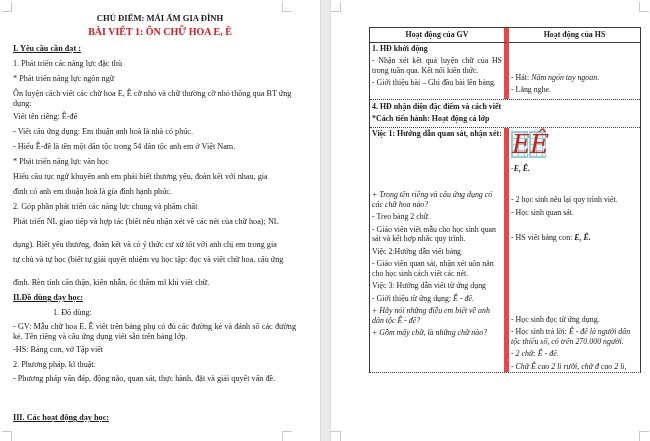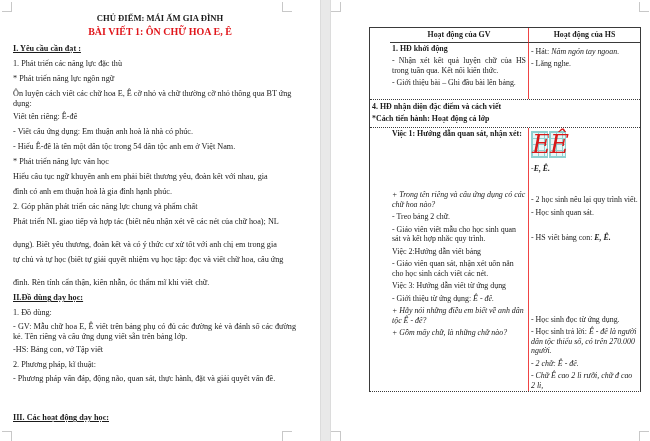--- a/index.html
+++ b/index.html
@@ -21,21 +21,21 @@
   .lp { position: absolute; left: 13px; width: 275px; font-size: 8.2px; line-height: 10px; }
   .title1 { position: absolute; left: 0; width: 320px; top: 13px; text-align: center; font-weight: bold; font-size: 8.6px; color: #1a1a1a; }
   .title2 { position: absolute; left: 0; width: 320px; top: 26px; text-align: center; font-weight: bold; font-size: 10px; color: #e0161b; }
   .heading { font-weight: bold; text-decoration: underline; }
 
   
   .tbl { position: absolute; left: 38px; top: 27px; width: 272px; border: 1px solid #3a3a3a; border-bottom: 1px dotted #3a3a3a; font-size: 7.9px; line-height: 9.5px; }
   .row { display: flex; width: 100%; }
   .row.full { display: block; }
   .cell { padding: 1px 2px; }
-  .cell.gv { width: 139px; border-right: 1px solid #ef4444; margin-left: 20px; }
+  .cell.gv { width: 139px; border-right: 5px solid #ef4444; }
   .cell.hs { flex: 1; }
   .hdr .cell { font-weight: bold; text-align: center; padding: 2px 2px; border-bottom: 1px solid #3a3a3a; }
   .dot-top { border-top: 1px dotted #3a3a3a; }
   .b { font-weight: bold; }
   .i { font-style: italic; }
   .bi { font-weight: bold; font-style: italic; }
   .p { margin-bottom: 3px; }
   .j { text-align: justify; }
 
   .letters { display: flex; gap: 1px; margin-top: 2px; }
@@ -66,21 +66,21 @@
   <div class="lp" style="top:157px;">* Phát triển năng lực văn học</div>
   <div class="lp" style="top:172px;width:290px;">Hiểu câu tục ngữ khuyên anh em phải biết thương yêu, đoàn kết với nhau, gia</div>
   <div class="lp" style="top:187px;">đình có anh em thuận hoà là gia đình hạnh phúc.</div>
   <div class="lp" style="top:202px;">2. Góp phần phát triển các năng lực chung và phẩm chất</div>
   <div class="lp" style="top:217px;width:282px;">Phát triển NL giao tiếp và hợp tác (biết nêu nhận xét về các nét của chữ hoa); NL</div>
   <div class="lp" style="top:240px;width:290px;">dụng). Biết yêu thương, đoàn kết và có ý thức cư xử tốt với anh chị em trong gia</div>
   <div class="lp" style="top:255px;width:283px;">tự chủ và tự học (biết tự giải quyết nhiệm vụ học tập: đọc và viết chữ hoa, câu ứng</div>
   <div class="lp" style="top:278px;">đình. Rèn tính cẩn thận, kiên nhẫn, óc thẩm mĩ khi viết chữ.</div>
 
   <div class="lp heading" style="top:293px;">II.Đồ dùng dạy học:</div>
-  <div class="lp" style="top:308px;">1. Đồ dùng:</div>
+  <div class="lp" style="top:308px;margin-left:40px;">1. Đồ dùng:</div>
   <div class="lp j" style="top:322px;width:283px;">- GV: Mẫu chữ hoa E, Ê viết trên bảng phụ có đủ các đường kẻ và đánh số các đường kẻ. Tên riêng và câu ứng dụng viết sẵn trên bảng lớp.</div>
   <div class="lp" style="top:345px;">-HS: Bảng con, vở Tập viết</div>
   <div class="lp" style="top:360px;">2. Phương pháp, kĩ thuật:</div>
   <div class="lp j" style="top:374px;width:283px;">- Phương pháp vấn đáp, động não, quan sát, thực hành, đặt và giải quyết vấn đề.</div>
   <div class="lp heading" style="top:413px;">III. Các hoạt động dạy học:</div>
 </div>
 
 <div class="gutter"></div>
 
 <div class="page" id="page-right">
@@ -94,21 +94,21 @@
       <div class="cell gv">Hoạt động của GV</div>
       <div class="cell hs">Hoạt động của HS</div>
     </div>
 
     <div class="row" style="height:56px;">
       <div class="cell gv">
         <div class="b p">1. HĐ khởi động</div>
         <div class="p j">- Nhận xét kết quả luyện chữ của HS trong tuần qua. Kết nối kiến thức.</div>
         <div>- Giới thiệu bài – Ghi đầu bài lên bảng.</div>
       </div>
-      <div class="cell hs" style="padding-top:4px;">
+      <div class="cell hs" style="padding-top:30px;">
         <div class="p"><span>- Hát: </span><span class="i">Năm ngón tay ngoan.</span></div>
         <div>- Lắng nghe.</div>
       </div>
     </div>
 
     <div class="row full dot-top cell" style="padding:2px 2px 3px;">
       <div class="b p">4. HĐ nhận diện đặc điểm và cách viết</div>
       <div class="b">*Cách tiến hành: Hoạt động cả lớp</div>
     </div>
 

